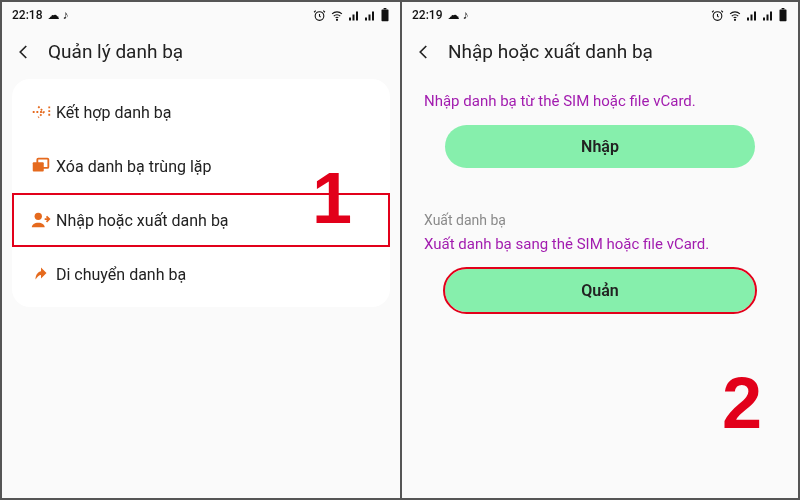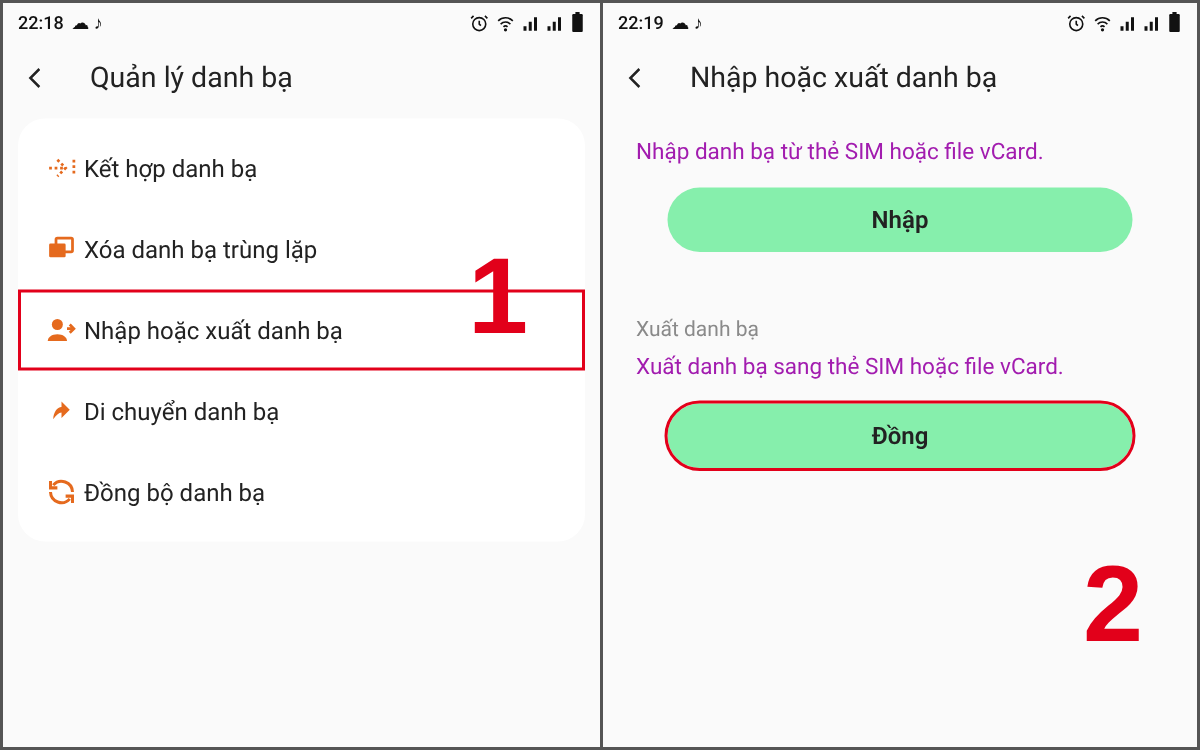--- a/index.html
+++ b/index.html
@@ -39,21 +39,21 @@
     font-weight: 500;
     background: #fafafa;
   }
   .status-left { display: flex; align-items: center; gap: 5px; }
   .status-right { display: flex; align-items: center; gap: 4px; }
   .status-right svg { display:block; }
   .header {
     display: flex;
     align-items: center;
     padding: 12px 12px 16px 12px;
-    gap: 26px;
+    gap: 14px;
     background: #fafafa;
   }
   .back-arrow {
     width: 20px;
     height: 20px;
     display: flex;
     align-items: center;
     justify-content: center;
     color: #222;
   }
@@ -209,29 +209,20 @@
 
       <div class="list-item">
         <span class="list-icon">
           <svg width="22" height="22" viewBox="0 0 24 24" fill="#e56a1e">
               <path d="M6 18c0-5 3-9 6-9V5l6 6-6 6v-4c-2 0-4 2-6 5z"></path>
             </svg>
         </span>
         <span class="list-label">Di chuyển danh bạ</span>
       </div>
 
-      <div class="list-item">
-        <span class="list-icon">
-          <svg width="22" height="22" viewBox="0 0 24 24" fill="none" stroke="#e56a1e" stroke-width="2.2">
-              <path d="M20 12a8 8 0 0 0-14-5M4 12a8 8 0 0 0 14 5"></path>
-              <path d="M4 4v5h5M20 20v-5h-5"></path>
-            </svg>
-        </span>
-        <span class="list-label">Đồng bộ danh bạ</span>
-      </div>
 
     </div>
   </div>
 
   <div class="screen">
     <div class="status-bar">
       <div class="status-left">
         <span>22:19</span>
         <span>☁ ♪</span>
       </div>
@@ -267,20 +258,20 @@
     </div>
 
     <div class="section">
       <div class="section-desc">Nhập danh bạ từ thẻ SIM hoặc file vCard.</div>
       <div class="pill-btn">Nhập</div>
     </div>
 
     <div class="section" style="margin-top:18px">
       <div class="section-title">Xuất danh bạ</div>
       <div class="section-desc">Xuất danh bạ sang thẻ SIM hoặc file vCard.</div>
-      <div class="pill-btn highlight-red">Đồng</div>
+      <div class="pill-btn highlight-red">Quản</div>
     </div>
   </div>
 
   <div class="annotation ann1">1</div>
   <div class="annotation ann2">2</div>
 
 </div>
 
 </body></html>

